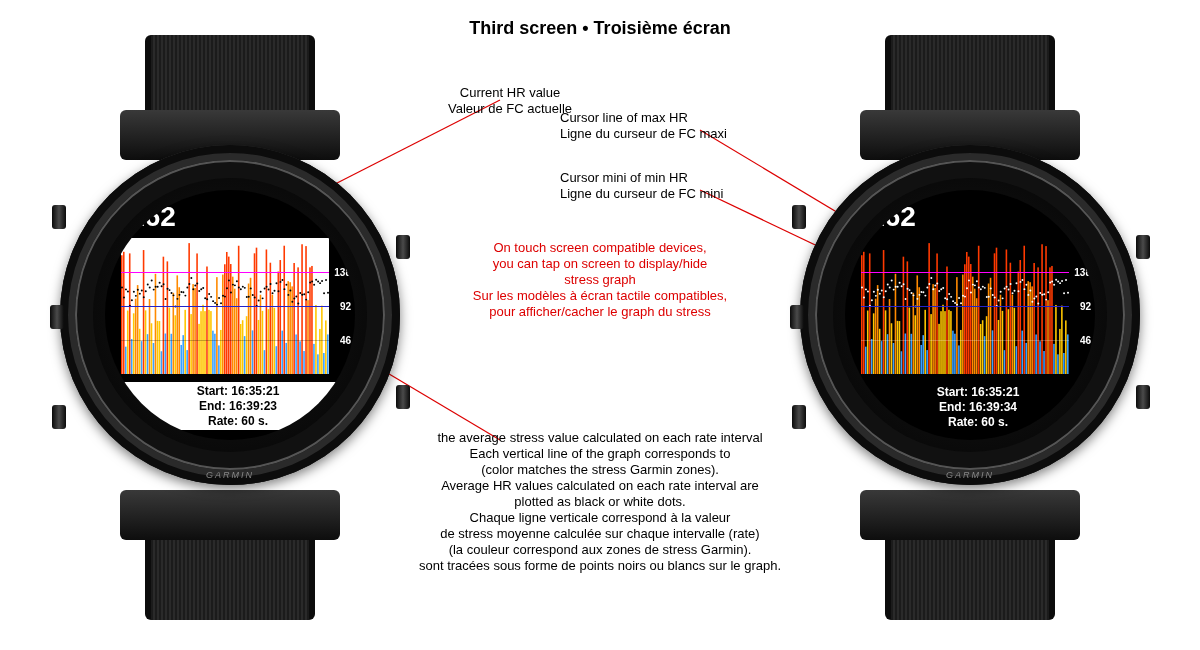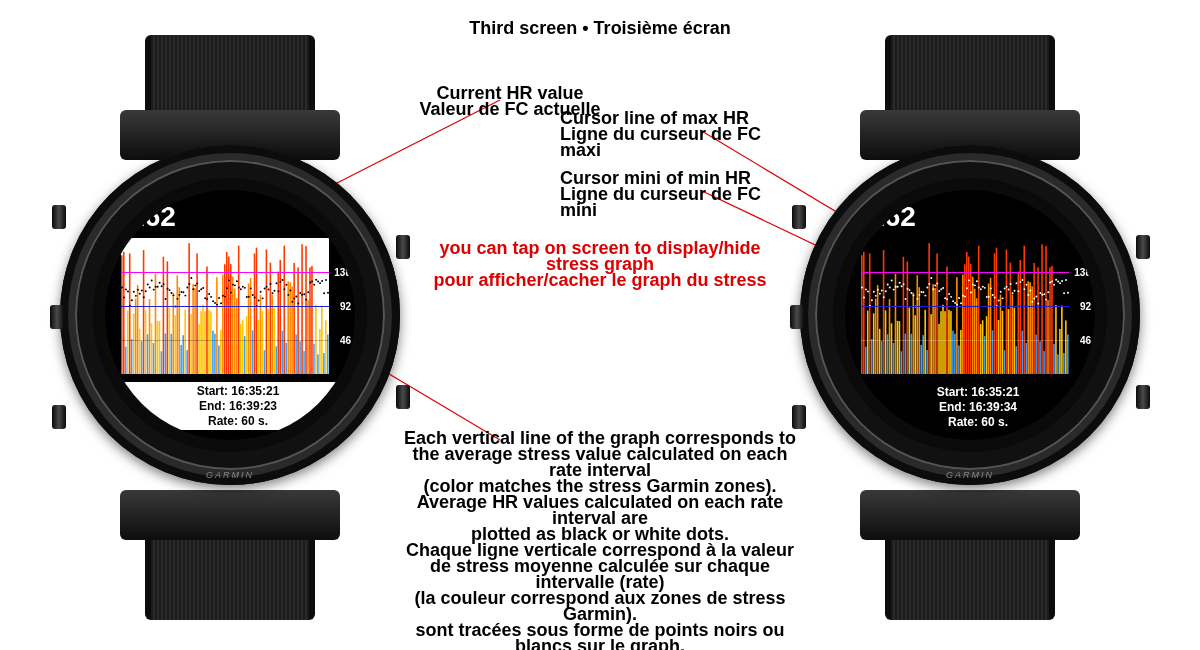--- a/index.html
+++ b/index.html
@@ -151,22 +151,22 @@
     font-size: 12px;
     font-weight: bold;
     line-height: 15px;
   }
   .below-white { background:#fff; color:#000; padding: 2px 0 1px; }
   
 
   
   .callout {
     position: absolute;
-    font-size: 18px;
-    font-weight: bold;
+    font-size: 13px;
+    font-weight: normal;
     color: #000;
     text-align: center;
     line-height: 16px;
   }
   .callout.red { color: #d00; }
   .callout.left-align { text-align:left; }
 
   svg.lines {
     position:absolute;
     left:0; top:0;
@@ -708,28 +708,30 @@
   <div>Cursor line of max HR</div>
   <div>Ligne du curseur de FC maxi</div>
 </div>
 
 <div class="callout left-align" style="left:560px; top:170px; width:230px">
   <div>Cursor mini of min HR</div>
   <div>Ligne du curseur de FC mini</div>
 </div>
 
 <div class="callout red" style="left:430px; top:240px; width:340px">
+  <div>On touch screen compatible devices,</div>
   <div>you can tap on screen to display/hide</div>
   <div>stress graph</div>
+  <div>Sur les modèles à écran tactile compatibles,</div>
   <div>pour afficher/cacher le graph du stress</div>
 </div>
 
 <div class="callout" style="left:395px; top:430px; width:410px">
+  <div>the average stress value calculated on each rate interval</div>
   <div>Each vertical line of the graph corresponds to</div>
-  <div>the average stress value calculated on each rate interval</div>
   <div>(color matches the stress Garmin zones).</div>
   <div>Average HR values calculated on each rate interval are</div>
   <div>plotted as black or white dots.</div>
   <div>Chaque ligne verticale correspond à la valeur</div>
   <div>de stress moyenne calculée sur chaque intervalle (rate)</div>
   <div>(la couleur correspond aux zones de stress Garmin).</div>
   <div>sont tracées sous forme de points noirs ou blancs sur le graph.</div>
 </div>
 
 </body></html>

